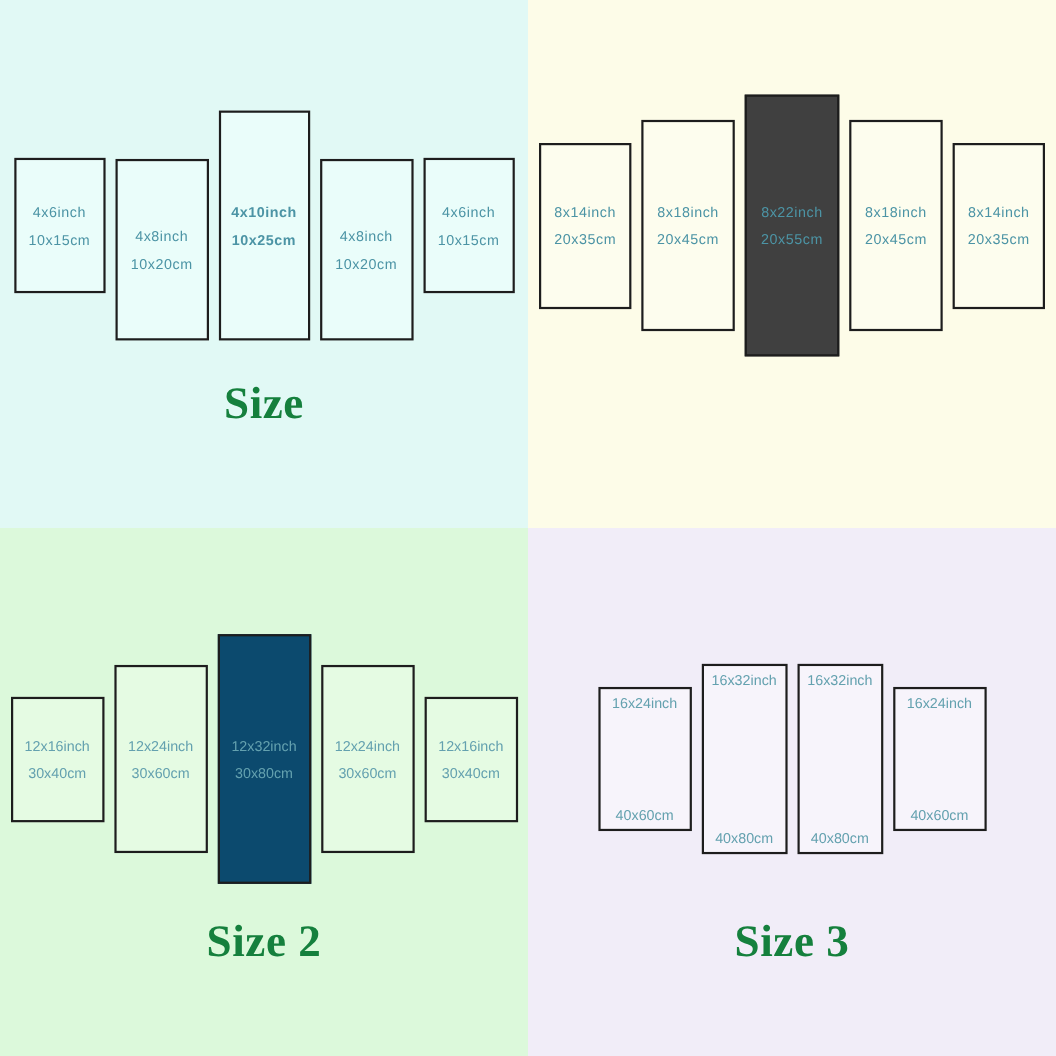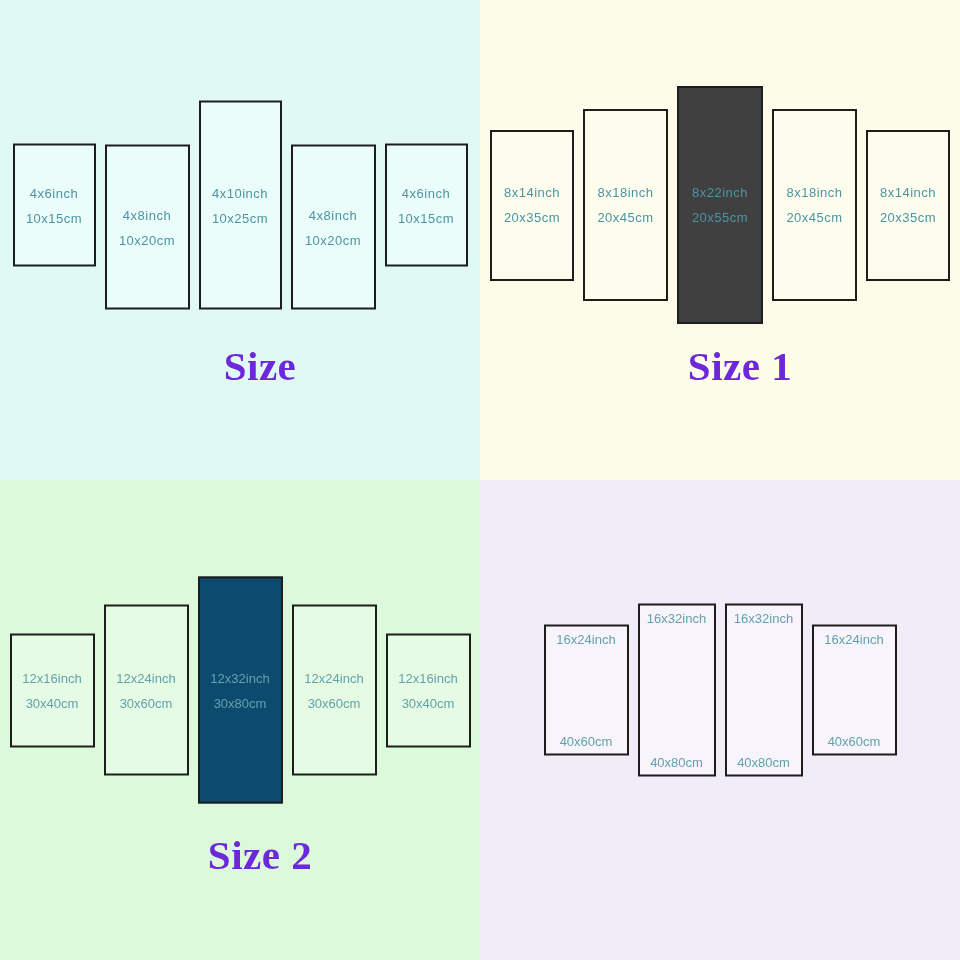--- a/index.html
+++ b/index.html
@@ -30,21 +30,21 @@
     display:flex;flex-direction:column;justify-content:center;align-items:center;
   }
   .q0 .panel{background:#eafdfa;}
   .q1 .panel{background:#fdfdee;}
   .q2 .panel{background:#e5fbe3;}
   .q3 .panel{background:#f7f4fb;justify-content:space-between;}
 
   
   .q0 .p0,.q0 .p4{width:83px;height:123px;}
   .q0 .p1,.q0 .p3{width:85px;height:165px;margin-top:44px;}
-  .q0 .p2{width:83px;height:209px;}
+  .q0 .p2{width:83px;height:209px;font-weight:bold;}
 
   .q1 .p0,.q1 .p4{width:84px;height:151px;}
   .q1 .p1,.q1 .p3{width:85px;height:192px;}
   .q1 .p2{width:86px;height:238px;}
 
   .q2 .p0,.q2 .p4{width:85px;height:114px;}
   .q2 .p1,.q2 .p3{width:85px;height:171px;}
   .q2 .p2{width:85px;height:227px;}
 
   .q3 .p0,.q3 .p4{width:85px;height:131px;}
@@ -57,23 +57,22 @@
   }
   .q0 .lbl,.q1 .lbl{color:#4c94a5;letter-spacing:0.5px;}
   .q2 .lbl,.q3 .lbl{color:#64a1af;}
 
   .quad-title{
     position:absolute;left:0;width:100%;
     text-align:center;
     font-family:"Liberation Serif",serif;
     font-weight:bold;
     font-size:41px;line-height:1;
-    color:#6d28d9;
+    color:#15803d;
     letter-spacing:0.5px;
-    padding-left:20px;
   }
   .q0 .quad-title,.q1 .quad-title{top:346px;}
   .q2 .quad-title,.q3 .quad-title{top:355px;}
 </style>
 </head>
 <body>
 
 <div class="sheet">
 
   <div class="quad q0" style="background-color: rgb(225, 249, 245);">
@@ -118,21 +117,20 @@
       </div>
       <div class="panel p3" style="background-color: rgb(253, 253, 238);">
         <div class="lbl">8x18inch</div>
         <div class="lbl">20x45cm</div>
       </div>
       <div class="panel p4" style="background-color: rgb(253, 253, 238);">
         <div class="lbl">8x14inch</div>
         <div class="lbl">20x35cm</div>
       </div>
     </div>
-    <div class="quad-title">Size 1</div>
   </div>
 
   <div class="quad q2" style="background-color: rgb(220, 249, 219);">
     <div class="panel-row">
       <div class="panel p0" style="background-color: rgb(229, 251, 227);">
         <div class="lbl">12x16inch</div>
         <div class="lbl">30x40cm</div>
       </div>
       <div class="panel p1" style="background-color: rgb(229, 251, 227);">
         <div class="lbl">12x24inch</div>
@@ -166,15 +164,16 @@
       </div>
       <div class="panel p3" style="background-color: rgb(247, 244, 251);">
         <div class="lbl">16x32inch</div>
         <div class="lbl">40x80cm</div>
       </div>
       <div class="panel p4" style="background-color: rgb(247, 244, 251);">
         <div class="lbl">16x24inch</div>
         <div class="lbl">40x60cm</div>
       </div>
     </div>
+    <div class="quad-title">Size 3</div>
   </div>
 
 </div>
 
 </body></html>

